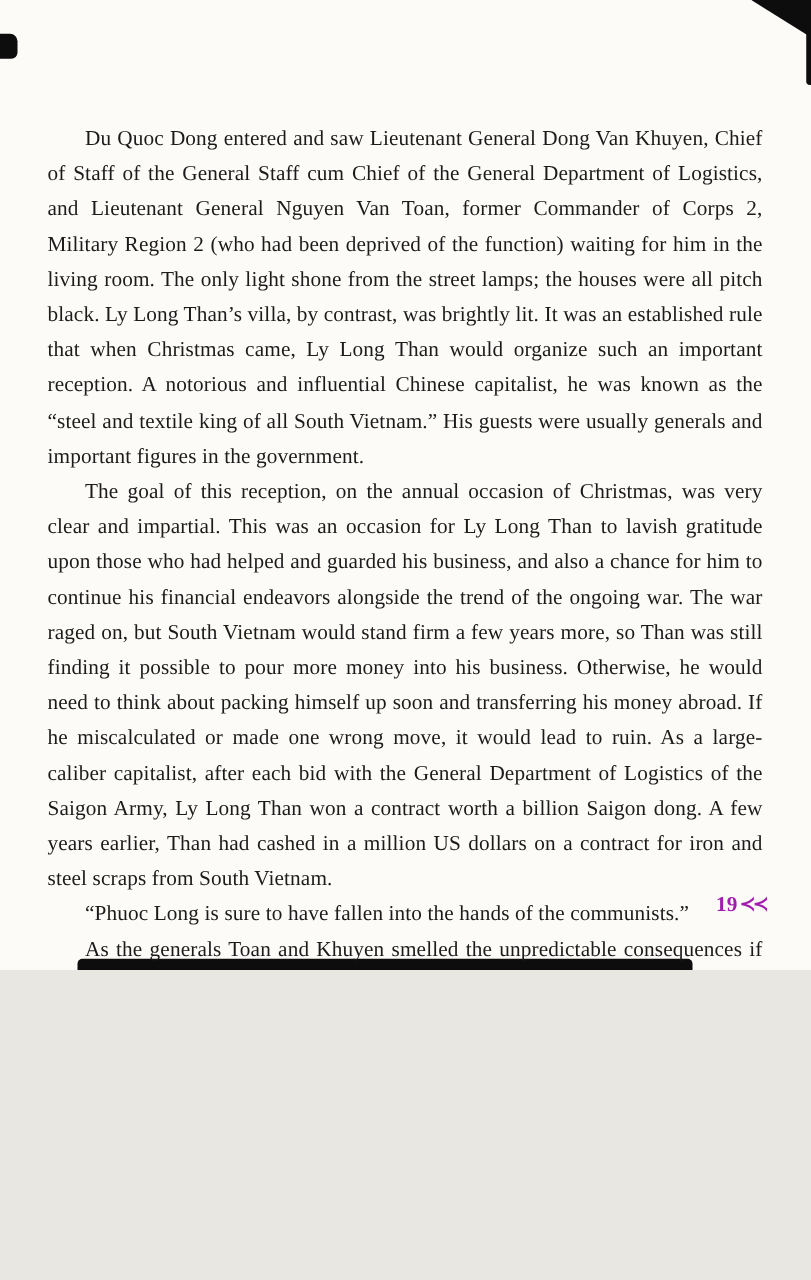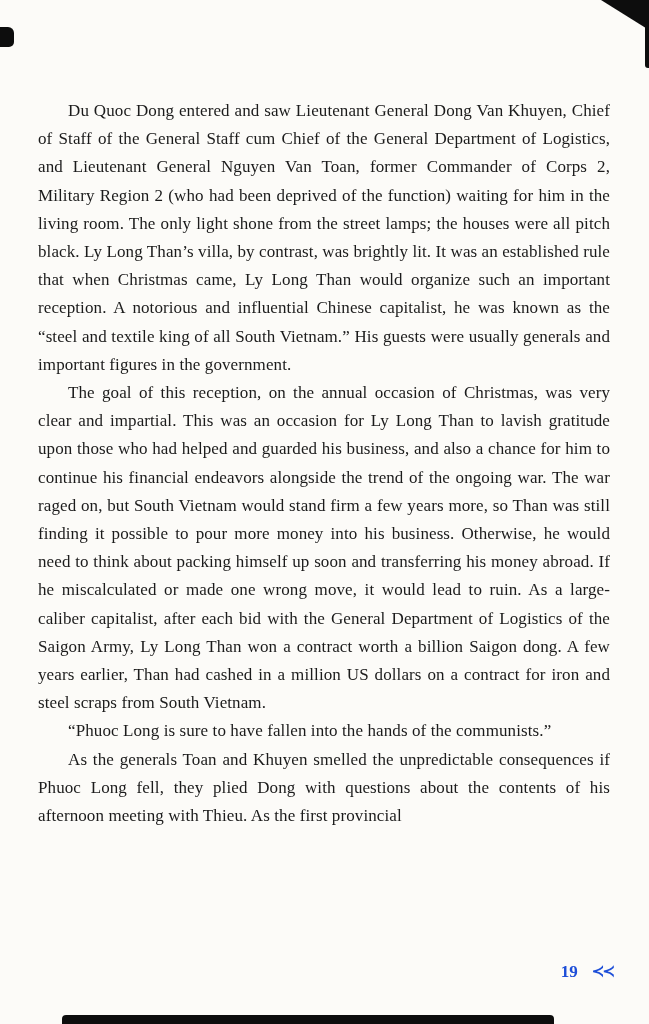--- a/index.html
+++ b/index.html
@@ -3,21 +3,21 @@
 <meta charset="utf-8">
 <style>
   html, body {
     margin: 0;
     padding: 0;
     background: #e9e7e2;
   }
   .page {
     position: relative;
     width: 649px;
-    height: 1024px;
+    height: 776px;
     margin: 0 auto;
     background: #fcfbf8;
     overflow: hidden;
     font-family: "Liberation Serif", "DejaVu Serif", serif;
     color: #1b1b1b;
   }
   .text-block {
     position: absolute;
     left: 38px;
     top: 97px;
@@ -31,24 +31,24 @@
     margin: 0;
     padding: 0;
     text-indent: 30px;
   }
   .page-footer {
     position: absolute;
     right: 36px;
     bottom: 42px;
     font-size: 17px;
     font-weight: bold;
-    color: #1d4ed8;
+    color: #a21caf;
     display: flex;
     align-items: center;
-    gap: 14px;
+    gap: 2px;
   }
   .page-footer .ornament {
     font-weight: bold;
     font-size: 15px;
     letter-spacing: -2px;
     transform: translateY(-1px);
     display: inline-block;
   }
   
   .artifact {

